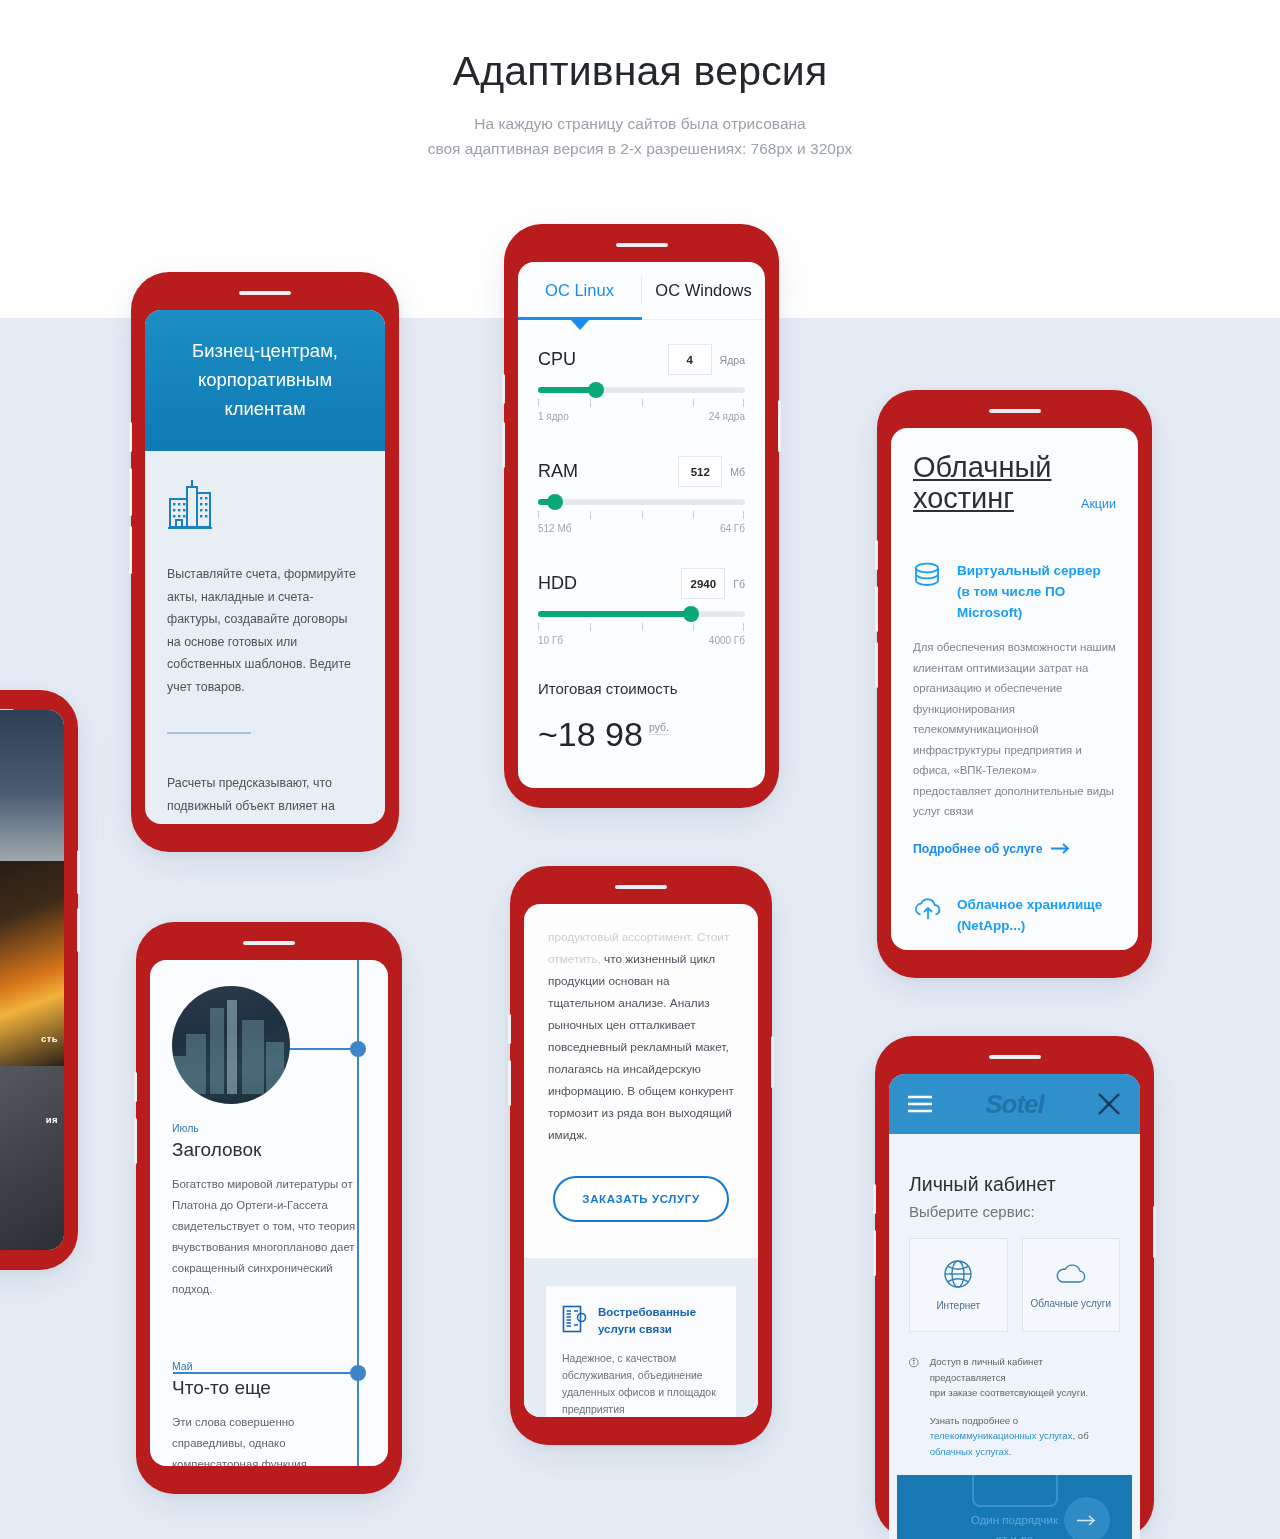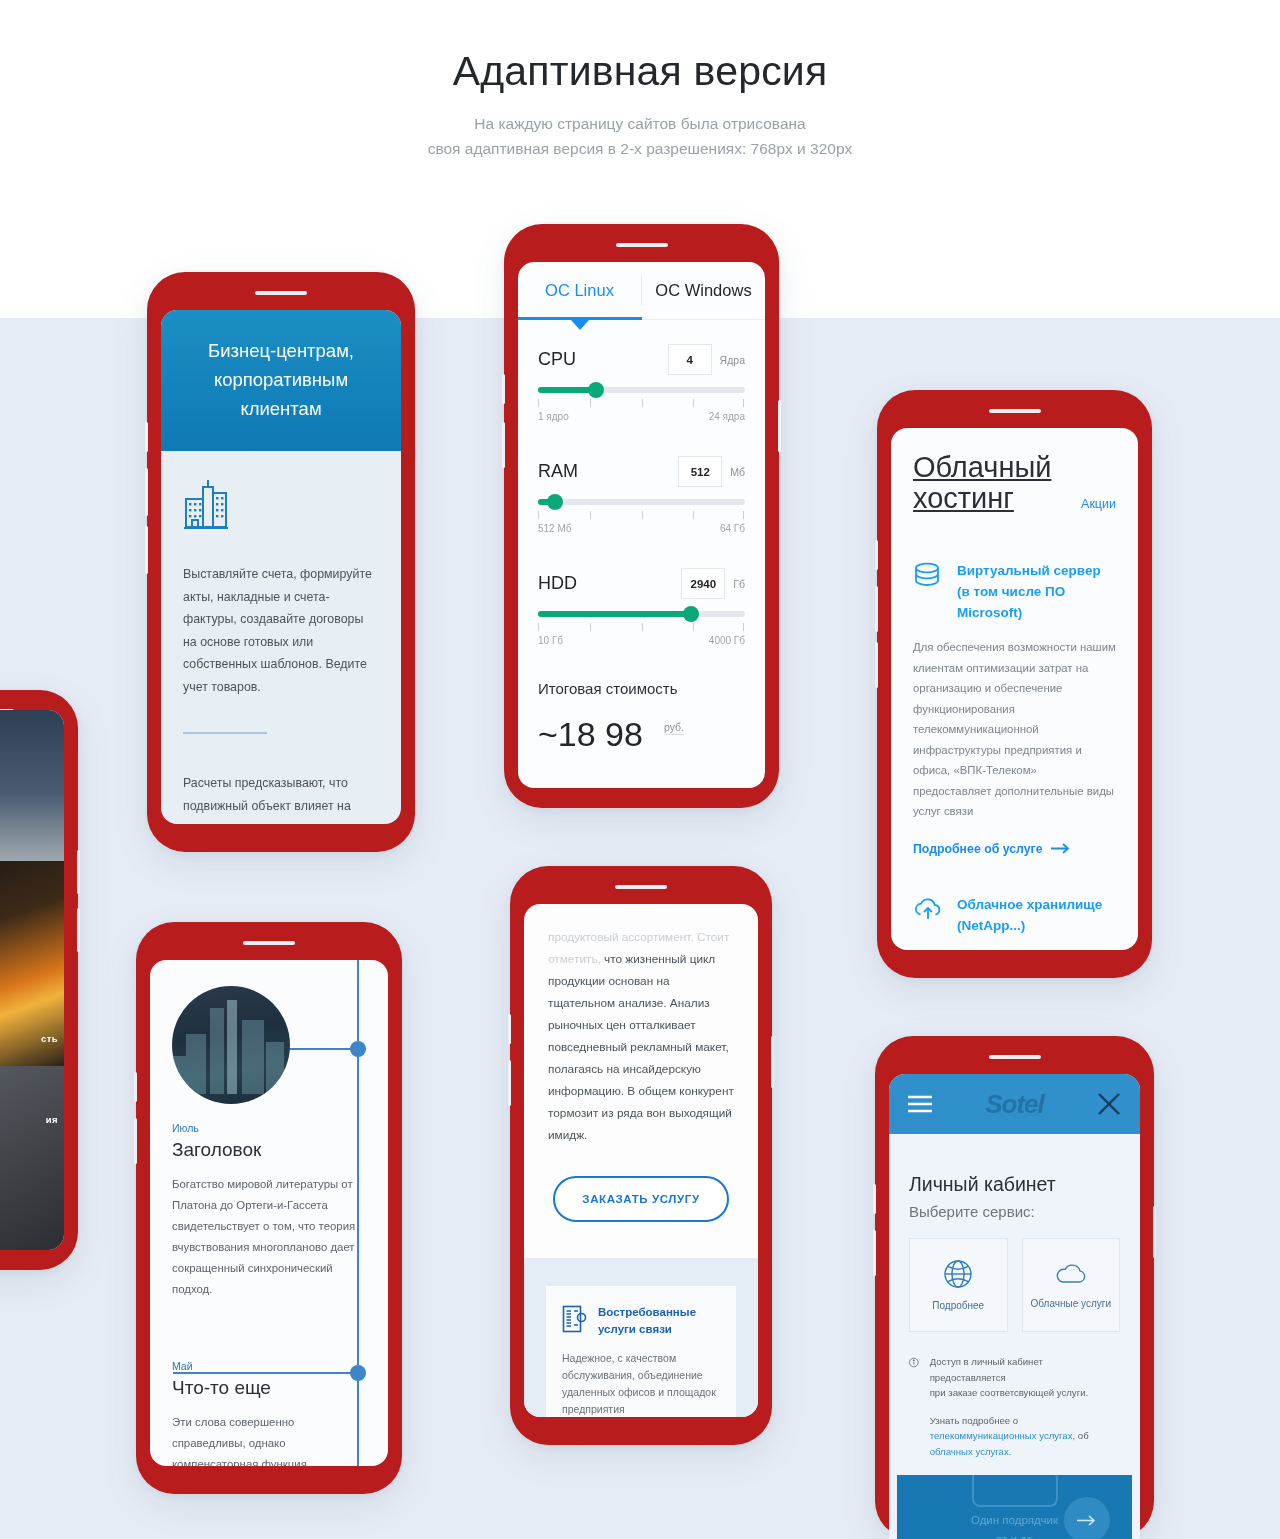--- a/index.html
+++ b/index.html
@@ -41,21 +41,21 @@
   .screen {
     position: absolute; left: 14px; right: 14px; top: 38px; bottom: 28px;
     border-radius: 16px; overflow: hidden; background: #fff;
   }
   .phone.clip-bottom .screen { bottom: 0; border-bottom-left-radius: 0; border-bottom-right-radius: 0; }
   .btn-side {
     position: absolute; width: 3px; border-radius: 2px; background: #f0f1f4;
   }
 
   
-  #p1 { left: 147px; top: 272px; width: 268px; height: 580px; }
+  #p1 { left: 131px; top: 272px; width: 268px; height: 580px; }
   #p1 .screen { background: #e7eef4; }
   .p1-hero {
     background: linear-gradient(180deg,#1b8fc4 0%, #0f79b4 100%);
     padding: 26px 22px 28px; text-align: center;
   }
   .p1-hero h2 { color: #fff; font-size: 18.5px; font-weight: 400; line-height: 29px; }
   .p1-body { padding: 26px 22px 0; }
   .p1-body p { font-size: 12.4px; line-height: 22.5px; color: #4c535c; }
   .p1-rule { width: 84px; height: 2px; background: #a9c3de; margin: 34px 0 38px; }
 
@@ -86,21 +86,21 @@
   .track { position: relative; height: 6px; border-radius: 3px; background: #e4e8ee; margin: 4px 0 0; }
   .fill { position: absolute; left: 0; top: 0; height: 6px; border-radius: 3px; background: #0aa876; }
   .knob {
     position: absolute; top: -5px; width: 16px; height: 16px; border-radius: 50%;
     background: #0aa876; transform: translateX(-8px);
   }
   .ticks { position: relative; height: 9px; margin-top: 6px; }
   .ticks i { position: absolute; top: 0; width: 1px; height: 8px; background: #c9ced6; }
   .range { display: flex; justify-content: space-between; font-size: 10px; color: #9fa5ad; margin-top: 3px; }
   .total-label { font-size: 15px; color: #2b3037; padding: 0 20px; margin-top: 4px; }
-  .total-price { font-size: 34px; color: #22262b; padding: 0 20px; margin-top: 18px; display:flex; align-items:flex-start; gap:21px;}
+  .total-price { font-size: 34px; color: #22262b; padding: 0 20px; margin-top: 18px; display:flex; align-items:flex-start; gap:6px;}
   .total-price .cur { font-size: 10.5px; color: #8b9199; border-bottom: 1px solid #d9dde2; padding-bottom:1px; margin-top: 6px;}
 
   
   #p3 { left: 877px; top: 390px; width: 275px; height: 588px; }
   #p3 .screen { background: #fbfcfd; }
   .p3-head { display: flex; align-items: flex-end; justify-content: space-between; padding: 24px 22px 0; }
   .p3-head h2 { font-size: 29px; font-weight: 400; color: #2b3037; line-height: 31px; text-decoration: underline; }
   .p3-head .promo { font-size: 12.5px; color: #1a8cf0; padding-bottom: 3px; }
   .svc { padding: 0 22px; margin-top: 46px; display: flex; gap: 14px; }
   .svc-ico { flex: 0 0 auto; width: 30px; padding-top: 2px; color: #1a8cf0; }
@@ -483,21 +483,21 @@
         <div class="sel">Выберите сервис:</div>
         <div class="p6-cards">
           <div class="p6-card">
             <svg width="30" height="30" viewBox="0 0 30 30" fill="none" stroke="#2f7fb8" stroke-width="1.4">
               <circle cx="15" cy="15" r="13"></circle>
               <ellipse cx="15" cy="15" rx="6" ry="13"></ellipse>
               <line x1="2" y1="15" x2="28" y2="15"></line>
               <path d="M4.4 7.2a21 21 0 0 0 21.2 0"></path>
               <path d="M4.4 22.8a21 21 0 0 1 21.2 0"></path>
             </svg>
-            <span>Подробнее</span>
+            <span>Интернет</span>
           </div>
           <div class="p6-card">
             <svg width="34" height="26" viewBox="0 0 34 26" fill="none" stroke="#2f7fb8" stroke-width="1.4">
               <path d="M8.5 21h17a5.5 5.5 0 0 0 .6-10.9A8.2 8.2 0 0 0 11 8.4 6.3 6.3 0 0 0 8.5 21z"></path>
             </svg>
             <span>Облачные услуги</span>
           </div>
         </div>
       </div>
 

